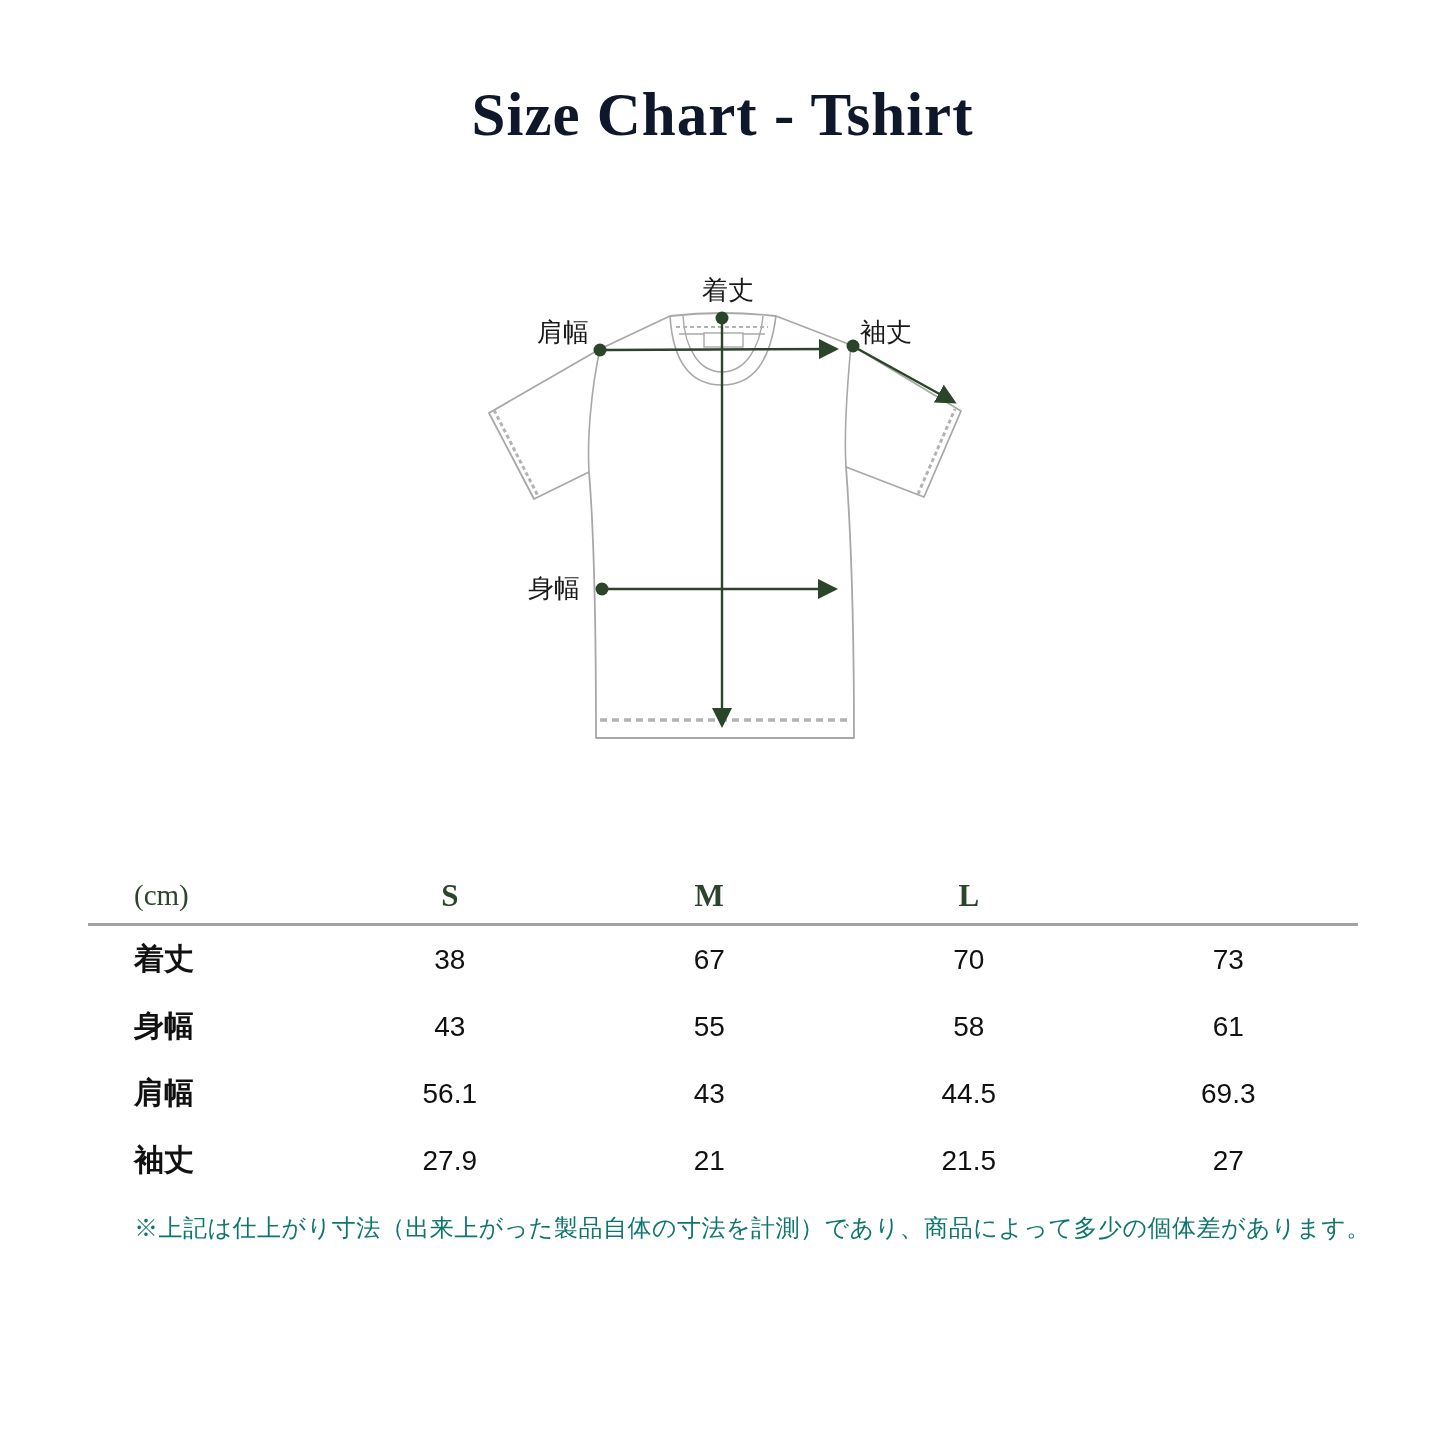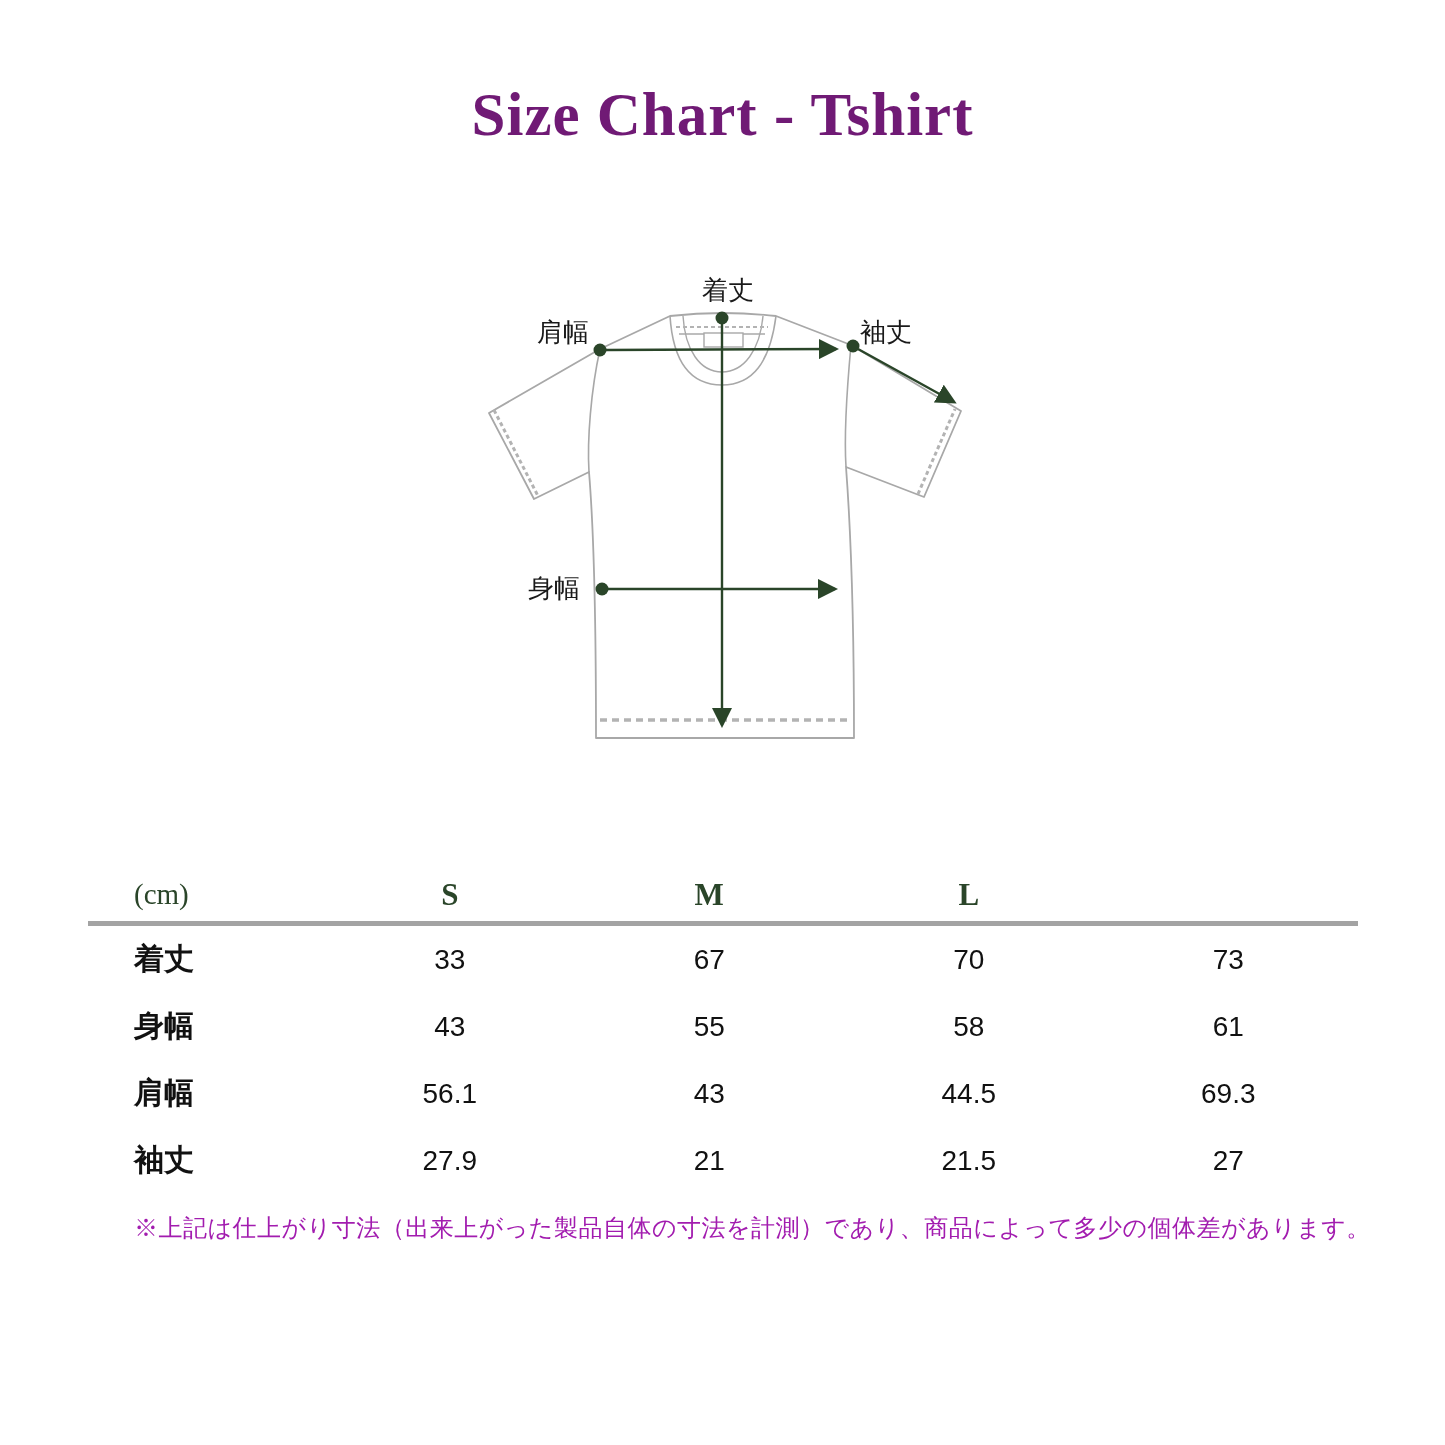--- a/index.html
+++ b/index.html
@@ -6,60 +6,60 @@
   html, body { width: 1445px; height: 1445px; background: #ffffff; overflow: hidden; }
   .page {
     position: relative; width: 1445px; height: 1445px; background: #ffffff;
     font-family: "Liberation Sans", sans-serif; color: #1a1a1a;
   }
   .title {
     position: absolute; top: 80px; left: 0; width: 100%;
     text-align: center;
     font-family: "Liberation Serif", serif;
     font-weight: 700; font-size: 61px; letter-spacing: 1px;
-    color: #701a75;
+    color: #0f172a;
   }
   .diagram { position: absolute; left: 460px; top: 270px; width: 520px; height: 480px; }
   .diagram svg { position: absolute; left: 0; top: 0; }
   .dlabel {
     position: absolute; transform: translate(-50%, -50%);
     font-size: 26px; font-weight: 500; color: #1a1a1a; white-space: nowrap;
     font-family: "Liberation Sans", sans-serif;
   }
   .lbl-body-length  { left: 268px; top: 20px; }
   .lbl-shoulder     { left: 103px; top: 62px; }
   .lbl-sleeve       { left: 426px; top: 62px; }
   .lbl-body-width   { left: 94px;  top: 318px; }
 
   .size-table { position: absolute; left: 88px; top: 868px; width: 1270px; }
   .trow {
     display: grid;
     grid-template-columns: 232px 1fr 1fr 1fr 1fr;
     align-items: center;
     height: 67px;
   }
-  .trow.thead { height: 58px; border-bottom: 5px solid #a3a3a3; }
+  .trow.thead { height: 58px; border-bottom: 3px solid #a3a3a3; }
   .cell-unit {
     padding-left: 46px; text-align: left;
     font-family: "Liberation Serif", serif; font-size: 29px; color: #2a4529;
   }
   .cell-size {
     text-align: center;
     font-family: "Liberation Serif", serif; font-weight: 700;
     font-size: 31px; color: #2a4529;
   }
   .cell-label {
     padding-left: 46px; text-align: left;
     font-size: 30px; font-weight: 600; color: #111111;
   }
   .cell-val { text-align: center; font-size: 28px; font-weight: 500; color: #111111; }
 
   .footnote {
     position: absolute; left: 134px; top: 1212px;
-    font-size: 24px; color: #a21caf; letter-spacing: 0.5px; white-space: nowrap;
+    font-size: 24px; color: #0f766e; letter-spacing: 0.5px; white-space: nowrap;
   }
 </style>
 </head>
 <body>
 
 <div class="page">
 
   <h1 class="title">Size Chart - Tshirt</h1>
 
   <div class="diagram">
@@ -110,21 +110,21 @@
   <div class="size-table">
     <div class="trow thead">
       <div class="cell-unit">(cm)</div>
       <div class="cell-size">S</div>
       <div class="cell-size">M</div>
       <div class="cell-size">L</div>
     </div>
 
     <div class="trow">
       <div class="cell-label">着丈</div>
-      <div class="cell-val">33</div>
+      <div class="cell-val">38</div>
       <div class="cell-val">67</div>
       <div class="cell-val">70</div>
       <div class="cell-val">73</div>
     </div>
 
     <div class="trow">
       <div class="cell-label">身幅</div>
       <div class="cell-val">43</div>
       <div class="cell-val">55</div>
       <div class="cell-val">58</div>

